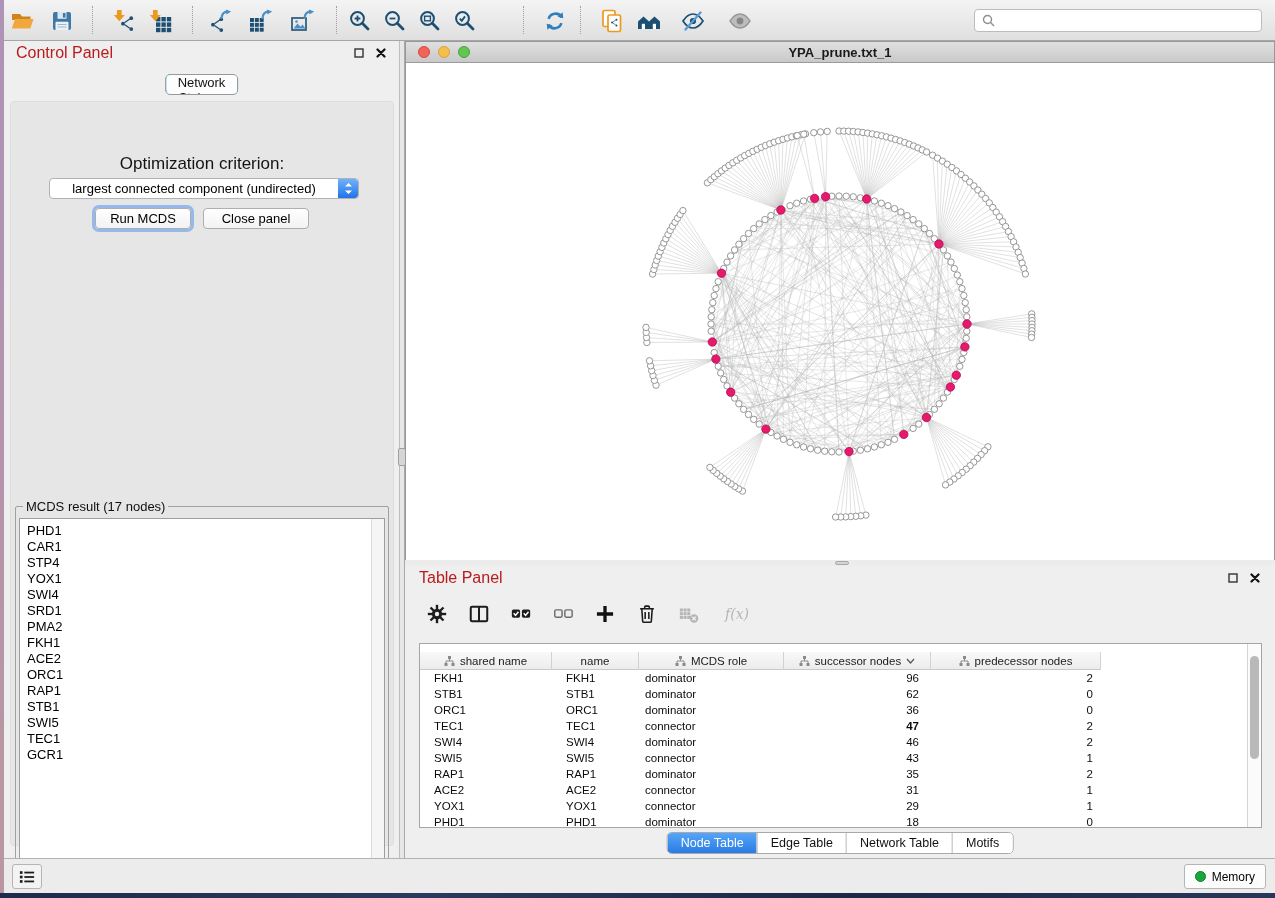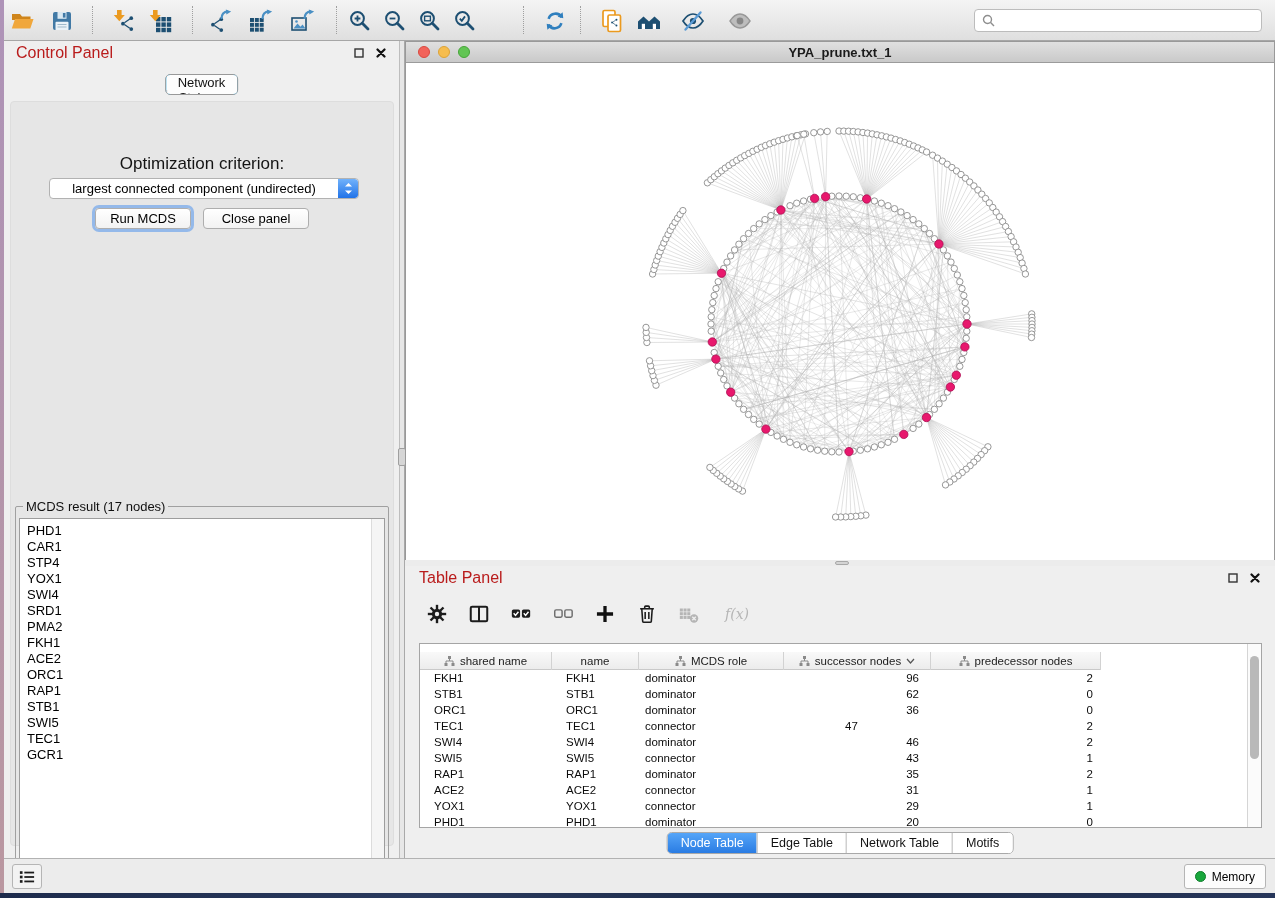--- a/index.html
+++ b/index.html
@@ -1253,21 +1253,21 @@
             <div class="td" style="width: 132px; padding-left: 14px; text-align: left; padding-right: 0px;">ORC1</div>
             <div class="td" style="width: 87px; padding-left: 14px; text-align: left; padding-right: 0px;">ORC1</div>
             <div class="td" style="width: 145px; padding-left: 6px; text-align: left; padding-right: 0px;">dominator</div>
             <div class="td" style="width: 147px; padding-left: 0px; text-align: right; padding-right: 12px;">36</div>
             <div class="td" style="width: 170px; padding-left: 0px; text-align: right; padding-right: 8px;">0</div>
           </div>
           <div class="trow">
             <div class="td" style="width: 132px; padding-left: 14px; text-align: left; padding-right: 0px;">TEC1</div>
             <div class="td" style="width: 87px; padding-left: 14px; text-align: left; padding-right: 0px;">TEC1</div>
             <div class="td" style="width: 145px; padding-left: 6px; text-align: left; padding-right: 0px;">connector</div>
-            <div class="td" style="width: 147px; padding-left: 0px; text-align: center; padding-right: 12px;">47</div>
+            <div class="td" style="width: 147px; padding-left: 0px; text-align: right; padding-right: 12px; font-weight: bold;">47</div>
             <div class="td" style="width: 170px; padding-left: 0px; text-align: right; padding-right: 8px;">2</div>
           </div>
           <div class="trow">
             <div class="td" style="width: 132px; padding-left: 14px; text-align: left; padding-right: 0px;">SWI4</div>
             <div class="td" style="width: 87px; padding-left: 14px; text-align: left; padding-right: 0px;">SWI4</div>
             <div class="td" style="width: 145px; padding-left: 6px; text-align: left; padding-right: 0px;">dominator</div>
             <div class="td" style="width: 147px; padding-left: 0px; text-align: right; padding-right: 12px;">46</div>
             <div class="td" style="width: 170px; padding-left: 0px; text-align: right; padding-right: 8px;">2</div>
           </div>
           <div class="trow">
@@ -1295,21 +1295,21 @@
             <div class="td" style="width: 132px; padding-left: 14px; text-align: left; padding-right: 0px;">YOX1</div>
             <div class="td" style="width: 87px; padding-left: 14px; text-align: left; padding-right: 0px;">YOX1</div>
             <div class="td" style="width: 145px; padding-left: 6px; text-align: left; padding-right: 0px;">connector</div>
             <div class="td" style="width: 147px; padding-left: 0px; text-align: right; padding-right: 12px;">29</div>
             <div class="td" style="width: 170px; padding-left: 0px; text-align: right; padding-right: 8px;">1</div>
           </div>
           <div class="trow">
             <div class="td" style="width: 132px; padding-left: 14px; text-align: left; padding-right: 0px;">PHD1</div>
             <div class="td" style="width: 87px; padding-left: 14px; text-align: left; padding-right: 0px;">PHD1</div>
             <div class="td" style="width: 145px; padding-left: 6px; text-align: left; padding-right: 0px;">dominator</div>
-            <div class="td" style="width: 147px; padding-left: 0px; text-align: right; padding-right: 12px;">20</div>
+            <div class="td" style="width: 147px; padding-left: 0px; text-align: right; padding-right: 12px;">18</div>
             <div class="td" style="width: 170px; padding-left: 0px; text-align: right; padding-right: 8px;">0</div>
           </div>
         </div>
       <div class="tscroll">
         <div class="thumb"></div>
       </div>
     </div>
     <div class="ttabs" id="ttabs">
         <div class="ttab active">Node Table</div>
         <div class="ttab">Edge Table</div>

